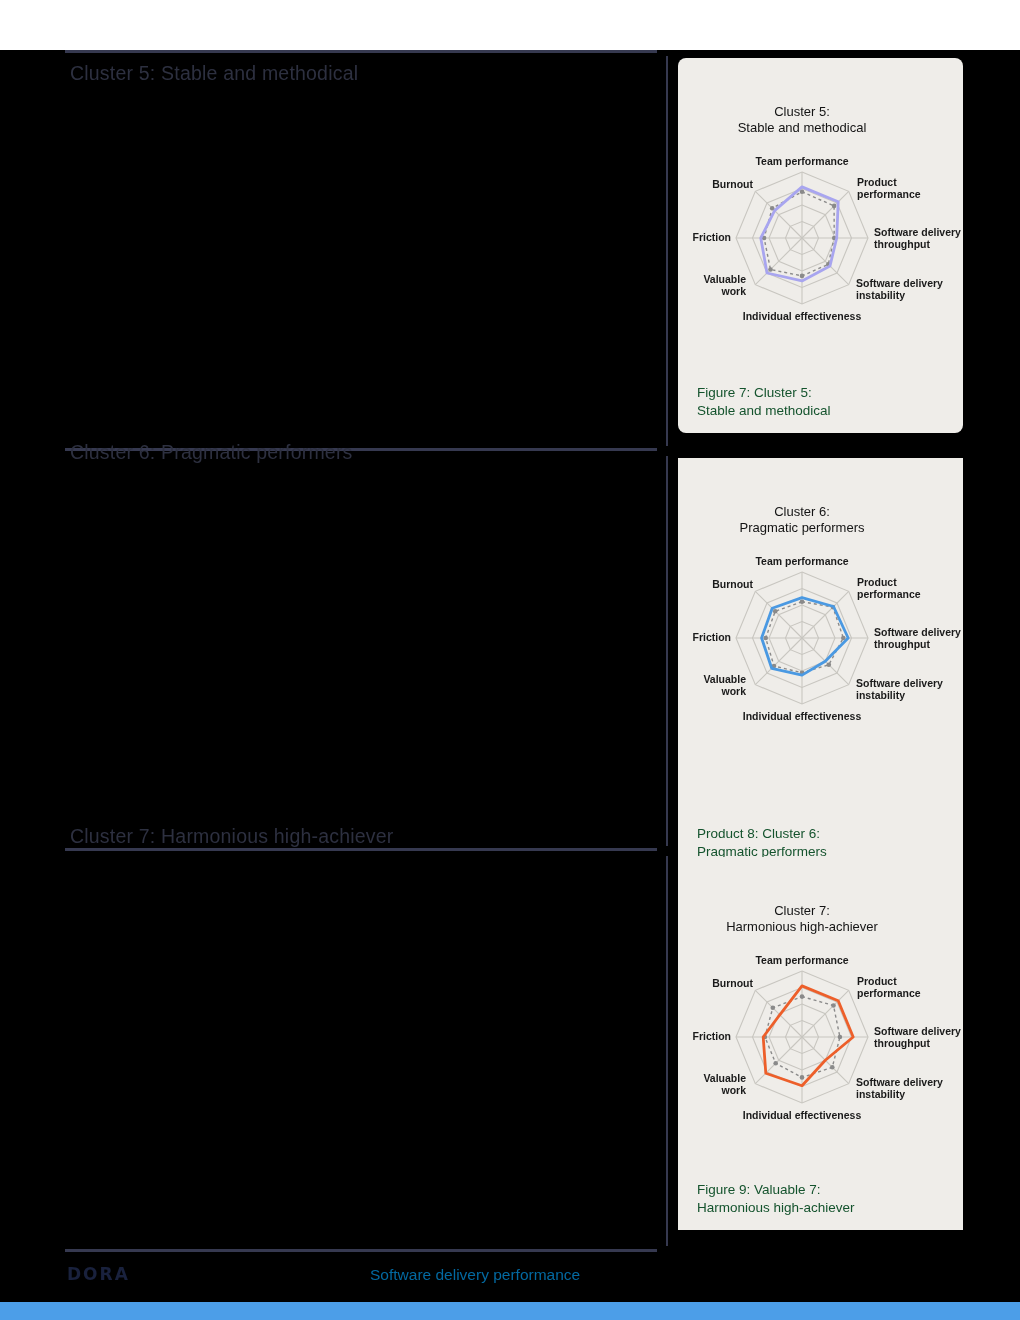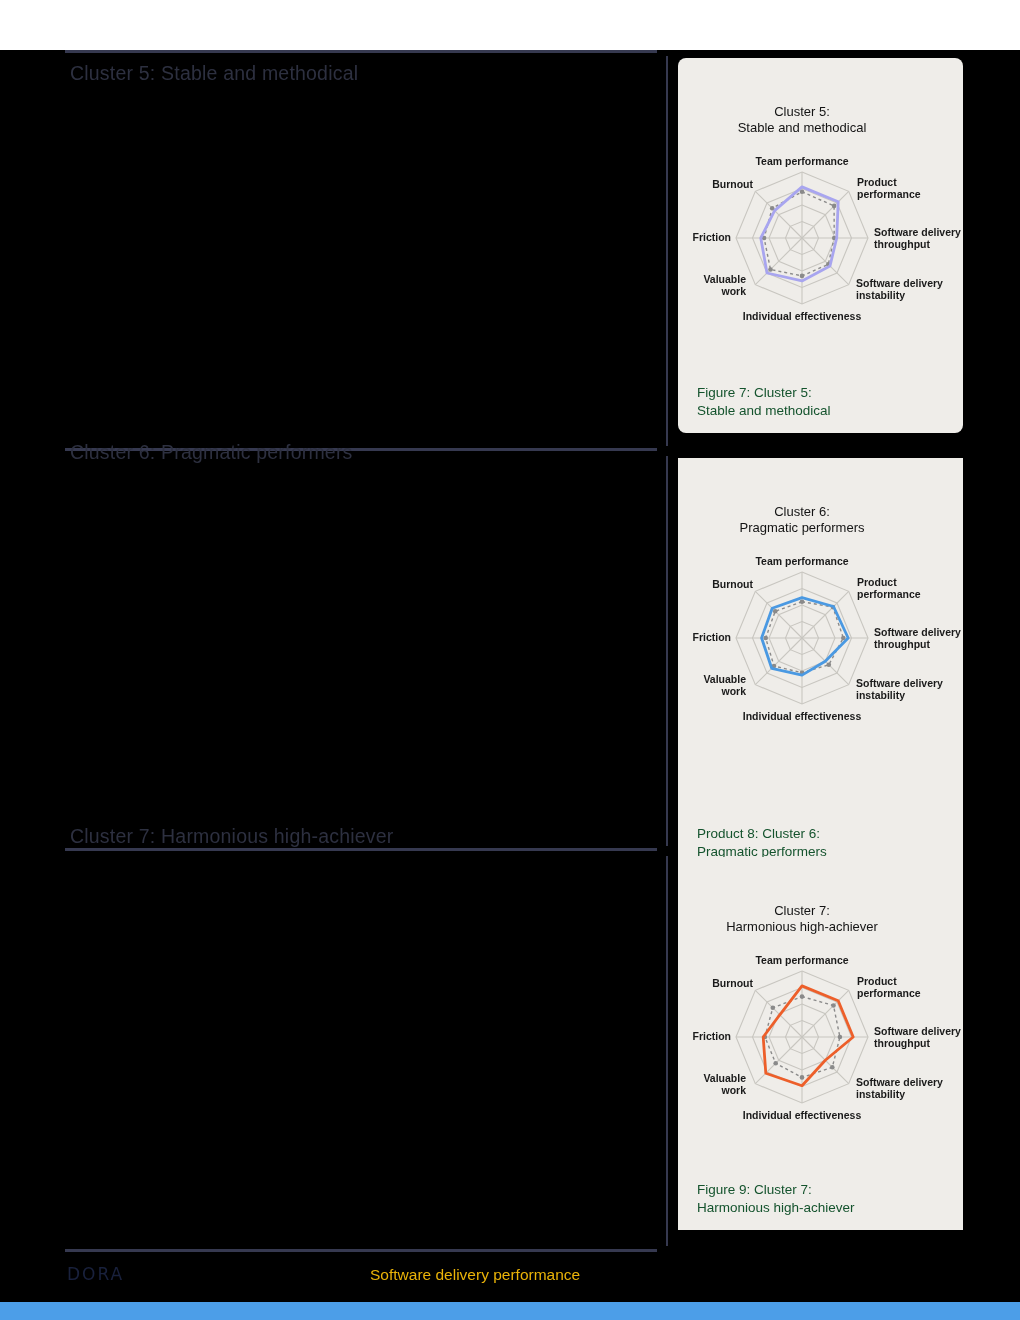--- a/index.html
+++ b/index.html
@@ -10,23 +10,23 @@
   .vrule{position:absolute;left:666px;width:2px;height:390px;background:#363950;}
   .section-heading{position:absolute;left:70px;font-size:19.5px;font-weight:normal;
        color:#2d3040;letter-spacing:0.2px;white-space:nowrap;}
   .card{position:absolute;left:678px;width:285px;background:#efede9;}
   .card-title{position:absolute;top:46px;left:2px;width:244px;text-align:center;
        font-size:13px;line-height:16px;color:#141414;}
   .radar{position:absolute;left:0;top:90px;}
   .card-caption{position:absolute;left:19px;bottom:14px;font-size:13.5px;
        line-height:17.5px;color:#14532d;}
   .footer-logo{position:absolute;left:67px;top:1264px;
-       font-family:"DejaVu Sans", sans-serif;font-weight:normal;font-size:17px;
+       font-family:"DejaVu Sans", sans-serif;font-weight:bold;font-size:17px;
        letter-spacing:2px;color:#19213d;}
-  .footer-label{position:absolute;left:370px;top:1266px;font-size:15.5px;color:#eab308;}
+  .footer-label{position:absolute;left:370px;top:1266px;font-size:15.5px;color:#0369a1;}
   .bottom-bar{position:absolute;left:0;top:1302px;width:1020px;height:18px;background:#4c9ee8;}
 </style>
 </head>
 <body>
 
 <div class="top-strip"></div>
 
 <div class="divider" style="top:50px;"></div>
 <div class="section-heading" style="top:62px;">Cluster 5: Stable and methodical</div>
 <div class="vrule" style="top:56px;"></div>
@@ -165,21 +165,21 @@
       <text x="196" y="100" text-anchor="start" fill="#1a1a1a" font-size="10.5" font-weight="bold" font-family="&quot;Liberation Sans&quot;, sans-serif">throughput</text>
       <text x="178" y="139" text-anchor="start" fill="#1a1a1a" font-size="10.5" font-weight="bold" font-family="&quot;Liberation Sans&quot;, sans-serif">Software delivery</text>
       <text x="178" y="151" text-anchor="start" fill="#1a1a1a" font-size="10.5" font-weight="bold" font-family="&quot;Liberation Sans&quot;, sans-serif">instability</text>
       <text x="124" y="172" text-anchor="middle" fill="#1a1a1a" font-size="10.5" font-weight="bold" font-family="&quot;Liberation Sans&quot;, sans-serif">Individual effectiveness</text>
       <text x="68" y="135" text-anchor="end" fill="#1a1a1a" font-size="10.5" font-weight="bold" font-family="&quot;Liberation Sans&quot;, sans-serif">Valuable</text>
       <text x="68" y="147" text-anchor="end" fill="#1a1a1a" font-size="10.5" font-weight="bold" font-family="&quot;Liberation Sans&quot;, sans-serif">work</text>
       <text x="53" y="93" text-anchor="end" fill="#1a1a1a" font-size="10.5" font-weight="bold" font-family="&quot;Liberation Sans&quot;, sans-serif">Friction</text>
       <text x="75" y="40" text-anchor="end" fill="#1a1a1a" font-size="10.5" font-weight="bold" font-family="&quot;Liberation Sans&quot;, sans-serif">Burnout</text>
     </svg>
   <div class="card-caption">
-    <div>Figure 9: Cluster 7:</div>
+    <div>Figure 9: Valuable 7:</div>
     <div>Harmonious high-achiever</div>
   </div>
 </div>
 
 <div class="divider" style="top:1249px;"></div>
 <div class="footer-logo">DORA</div>
 <div class="footer-label">Software delivery performance</div>
 <div class="bottom-bar"></div>
 
 </body></html>

